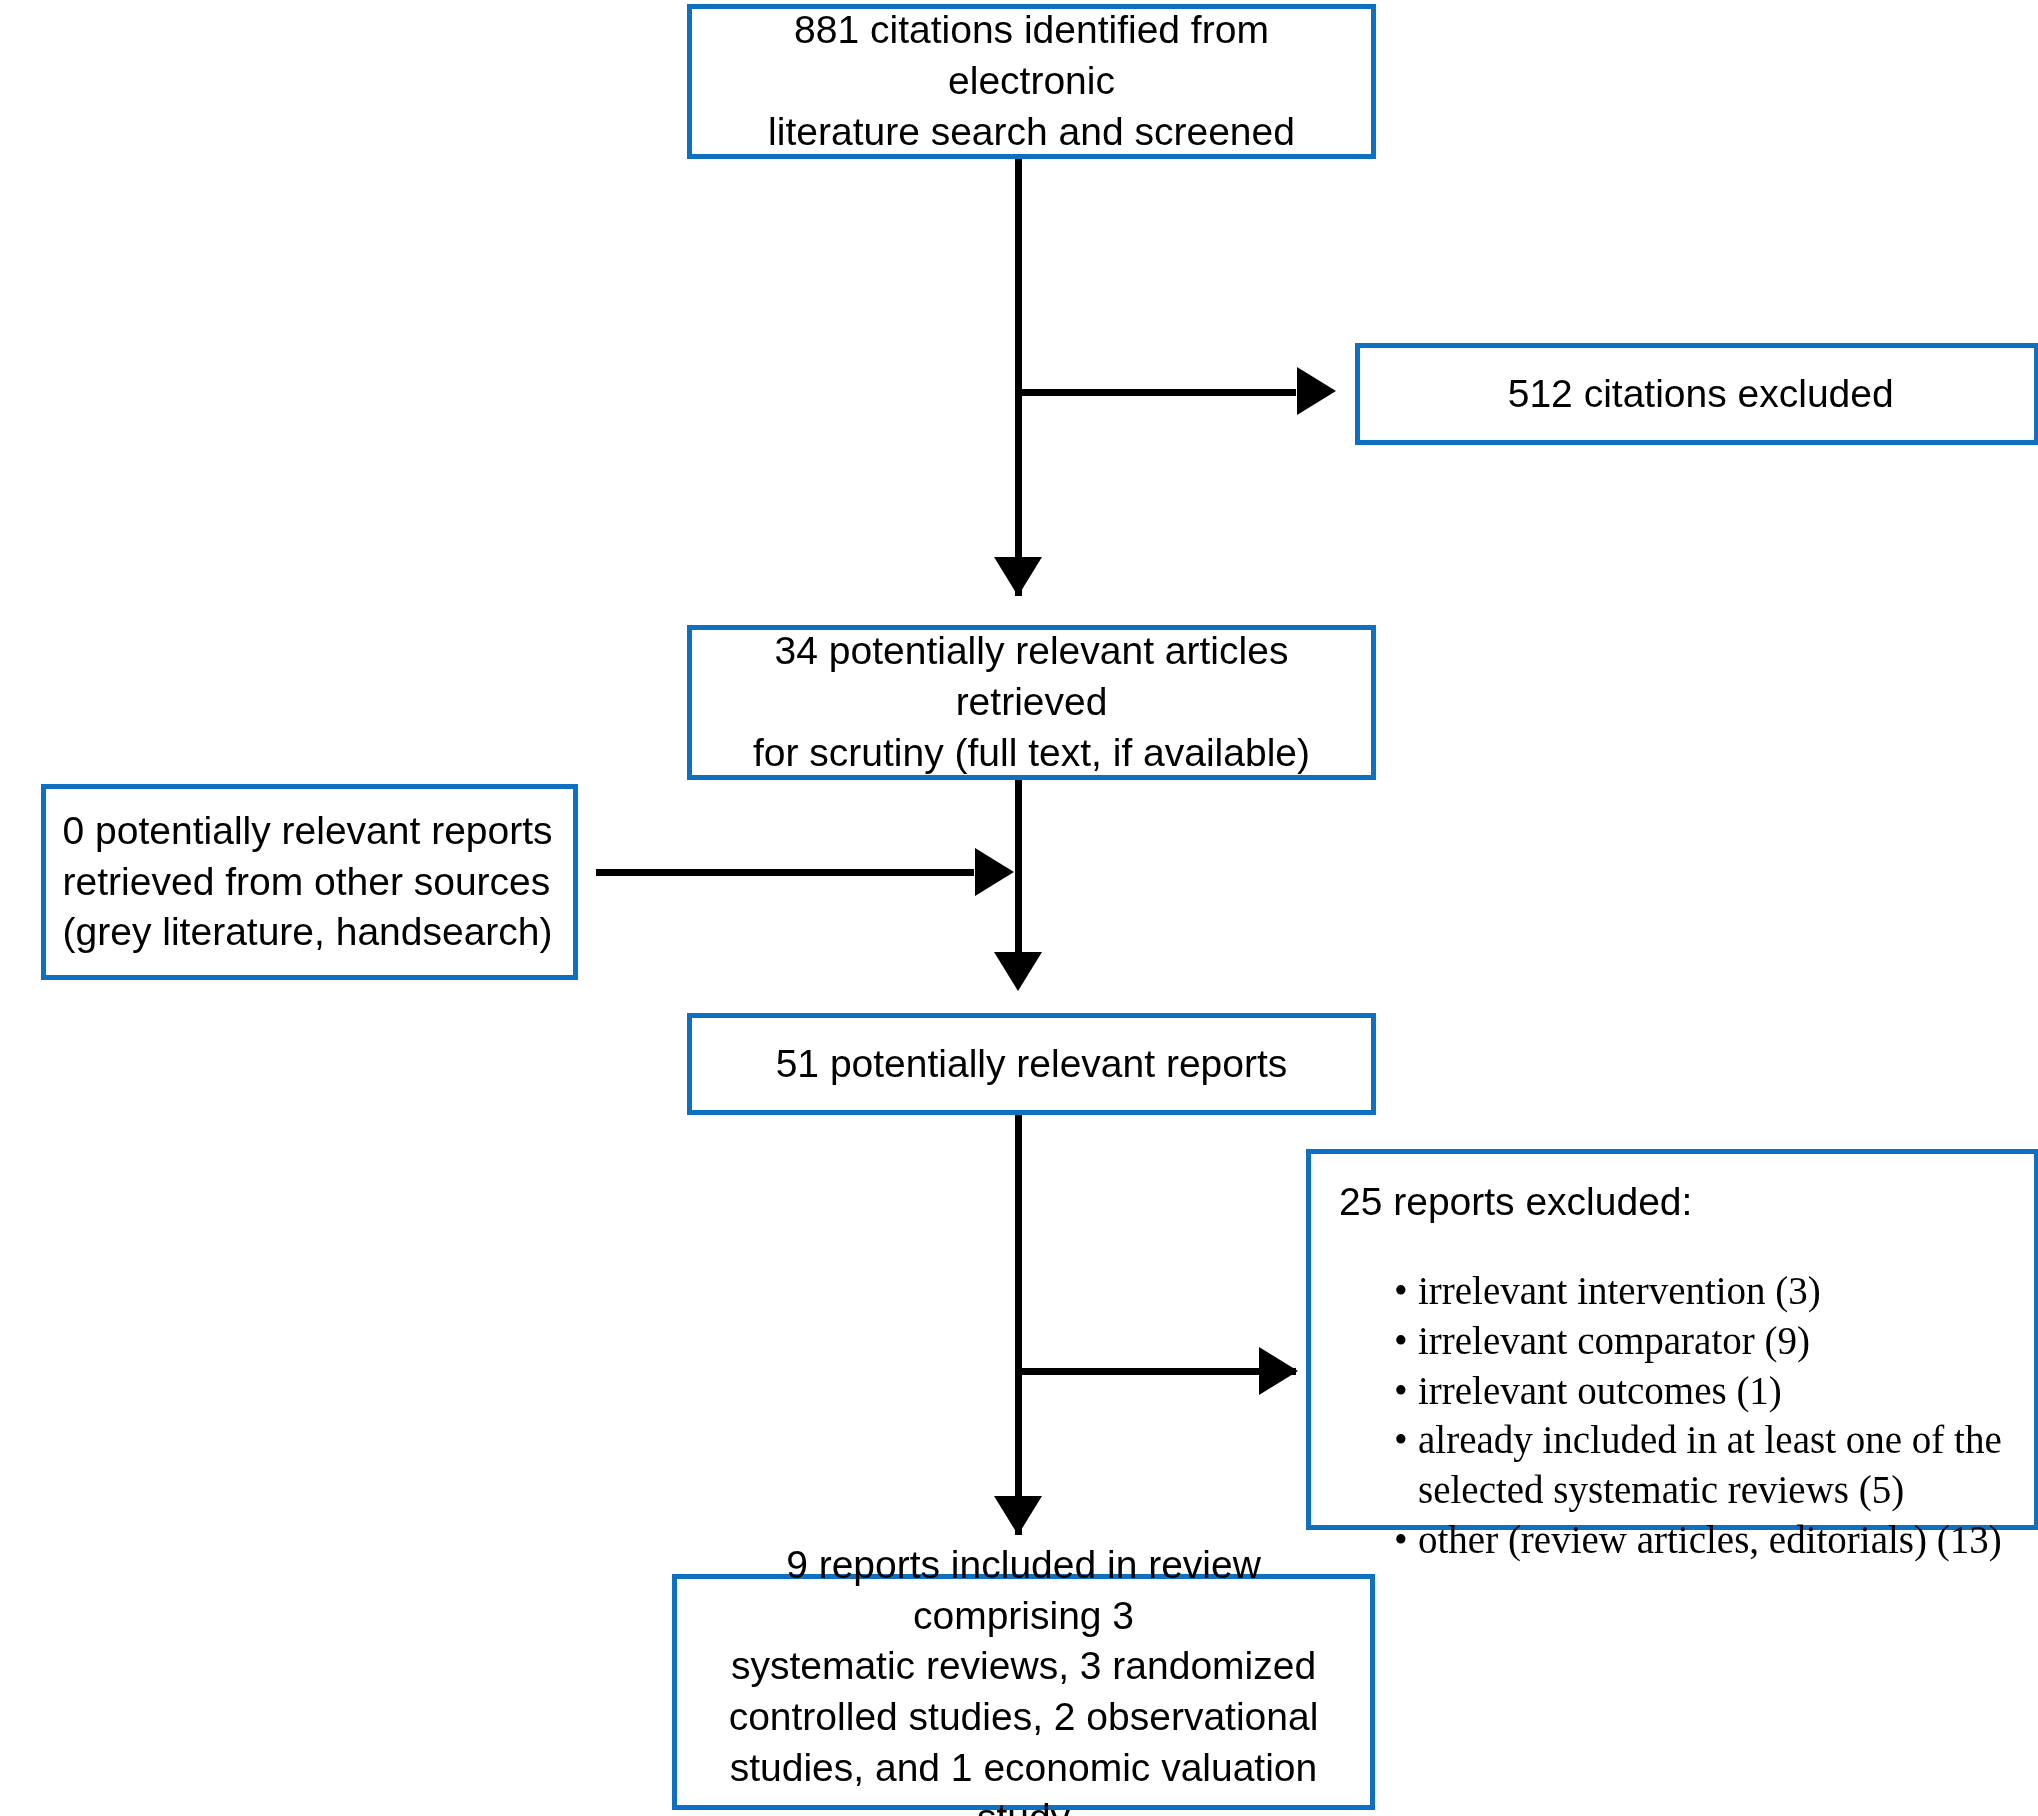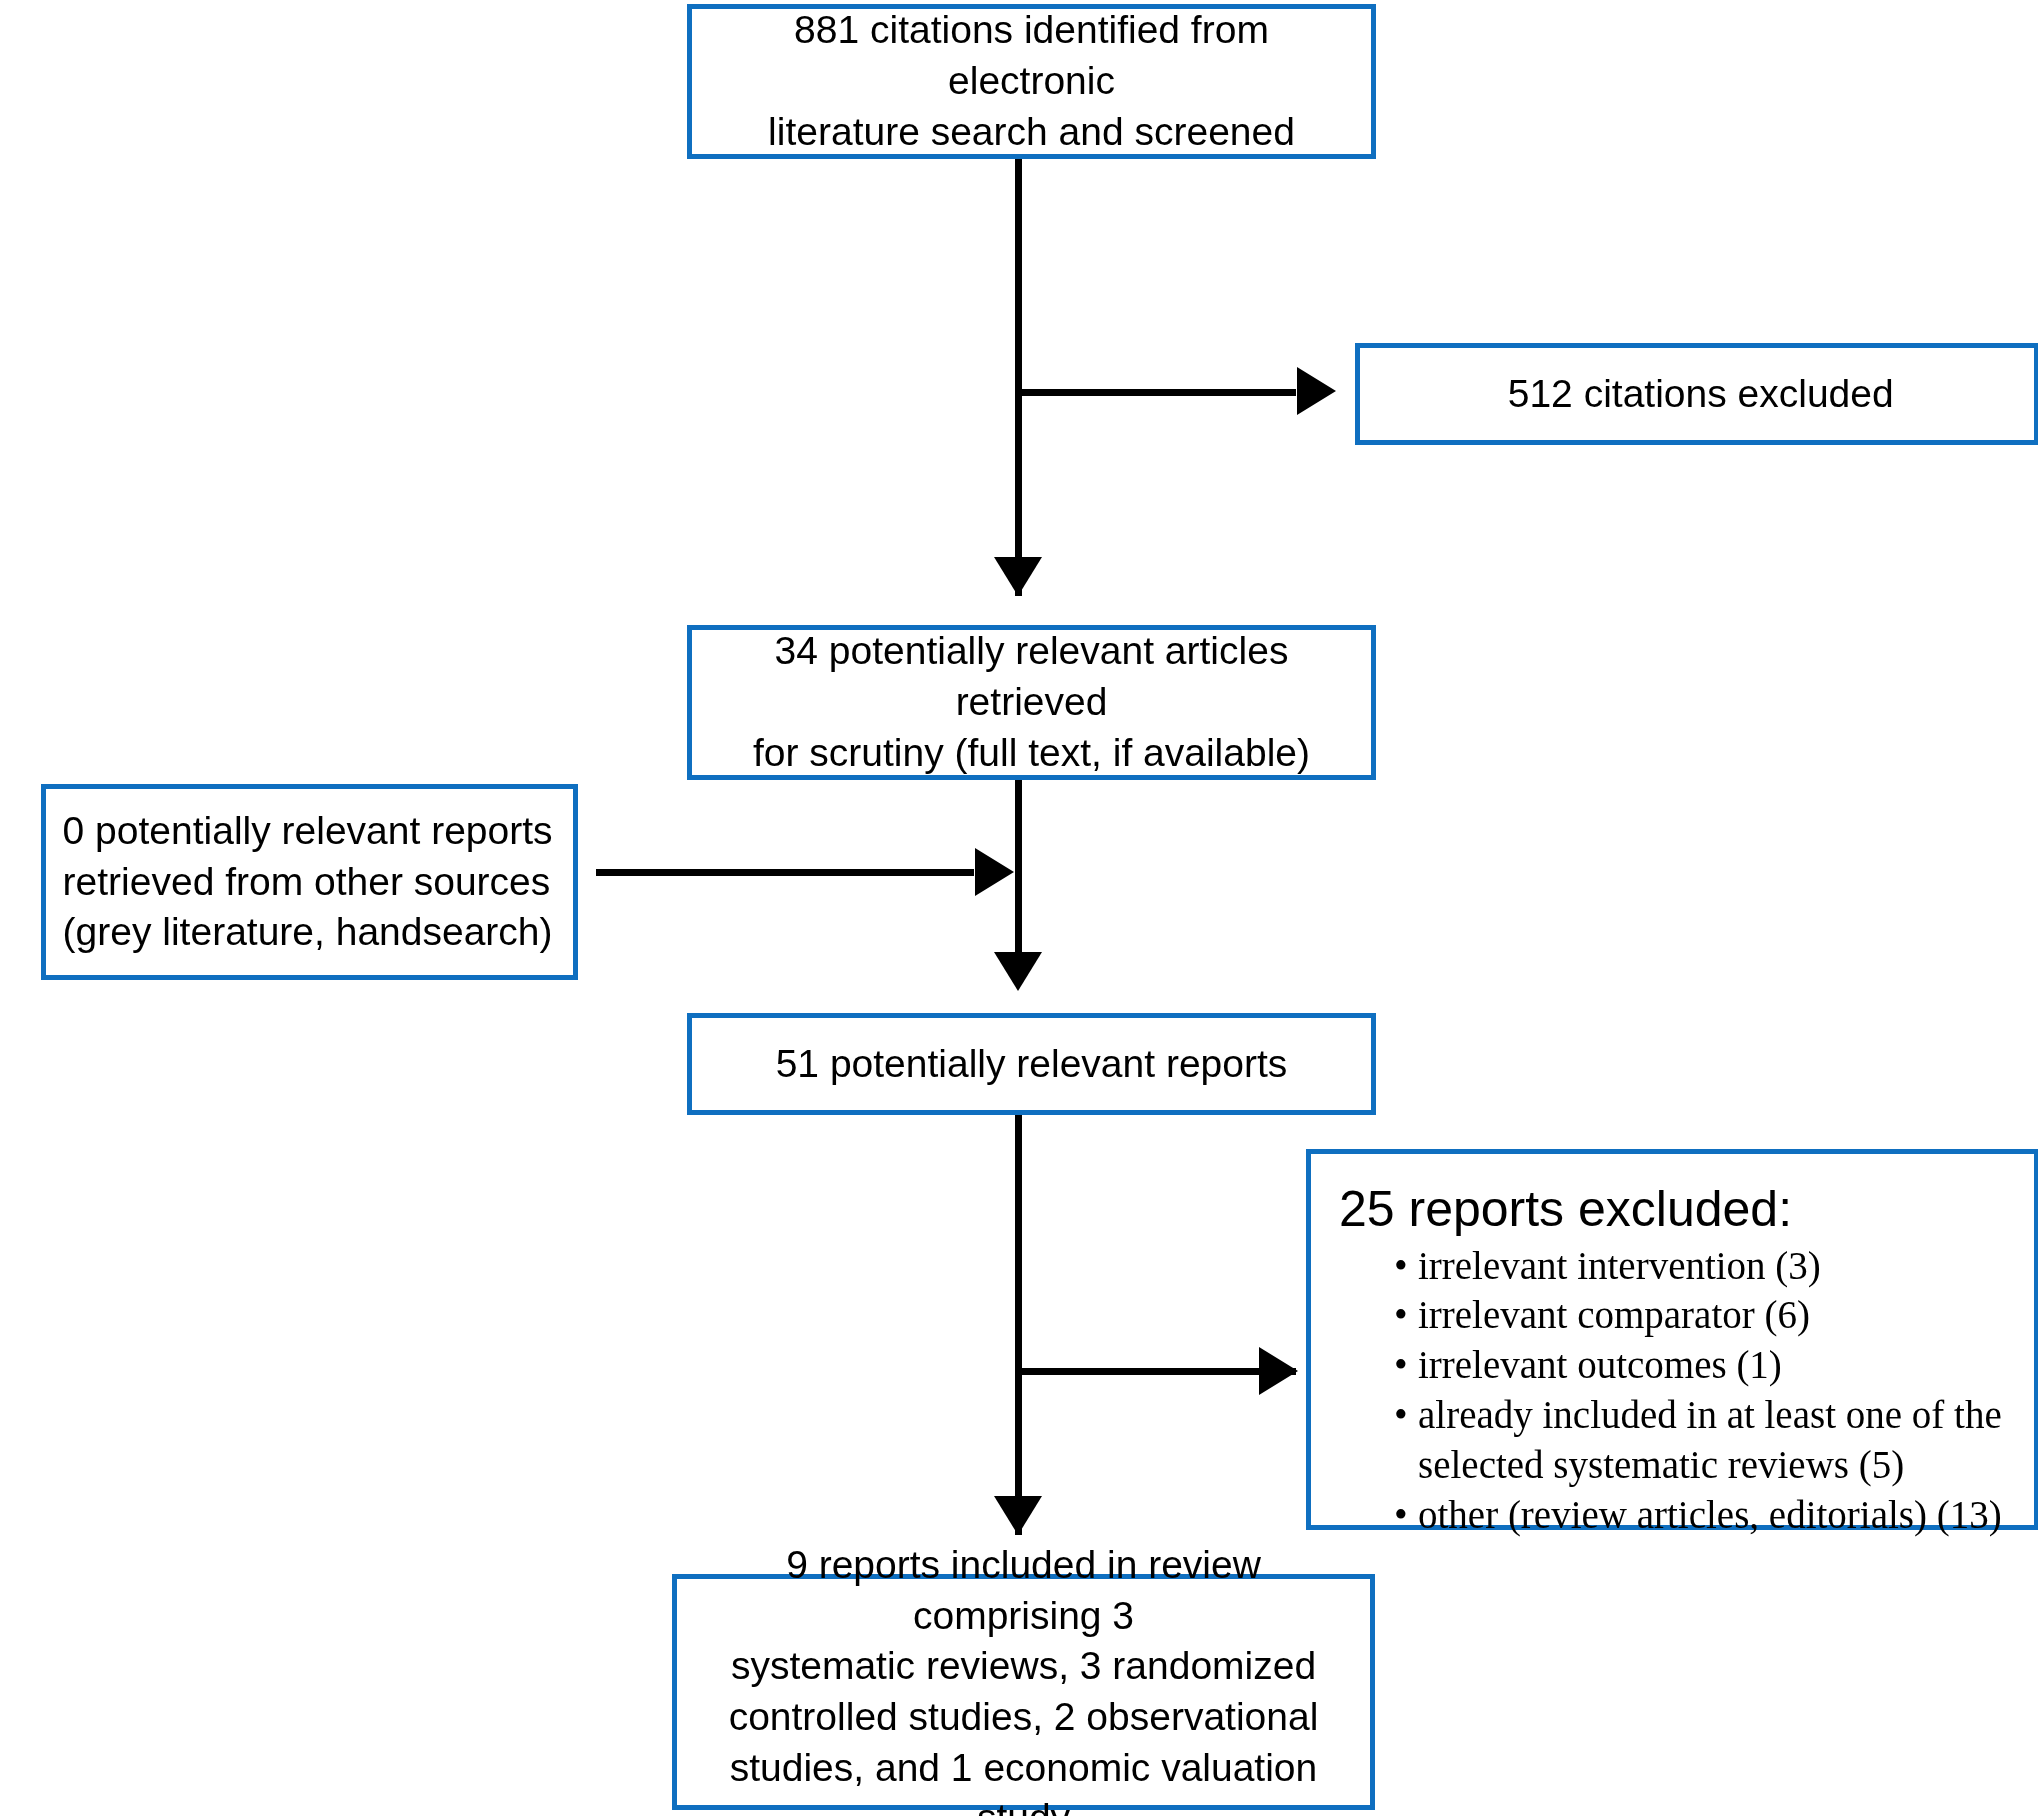--- a/index.html
+++ b/index.html
@@ -57,22 +57,23 @@
 
   
   #box-excluded-25 {
     align-items: flex-start;
     justify-content: flex-start;
     text-align: left;
     padding: 24px 24px 18.5px 28px;
     flex-direction: column;
   }
   #box-excluded-25 .excl-heading {
-    font-size: 50px;
+    font-size: 39px;
     line-height: 1.25;
+    margin-bottom: 39px;
   }
   #box-excluded-25 .excl-list {
     list-style: none;
     margin: 0;
     padding: 0 0 0 55px;
     font-size: 39px;
     line-height: 1.28;
   }
   #box-excluded-25 .excl-list li {
     position: relative;
@@ -159,21 +160,21 @@
   <div class="vline" id="trunk-3" style="left:1015px; top:1115px; height:420px;"></div>
   <div class="arrow-down" id="arrow-3" style="left:994px; top:1496px;"></div>
 
   <div class="hline" id="branch-3" style="left:1015px; top:1368px; width:281px;"></div>
   <div class="arrow-right" id="arrow-3b" style="left:1259px; top:1347px;"></div>
 
   <div class="flow-box" id="box-excluded-25">
     <span class="excl-heading">25 reports excluded:</span>
     <ul class="excl-list">
       <li>irrelevant intervention (3)</li>
-      <li>irrelevant comparator (6)</li>
+      <li>irrelevant comparator (9)</li>
       <li>irrelevant outcomes (1)</li>
       <li>already included in at least one of the
 selected systematic reviews (5)</li>
       <li>other (review articles, editorials) (13)</li>
     </ul>
   </div>
 
   <div class="flow-box" id="box-included">
     <span class="boxtext">9 reports included in review comprising 3
 systematic reviews, 3 randomized

